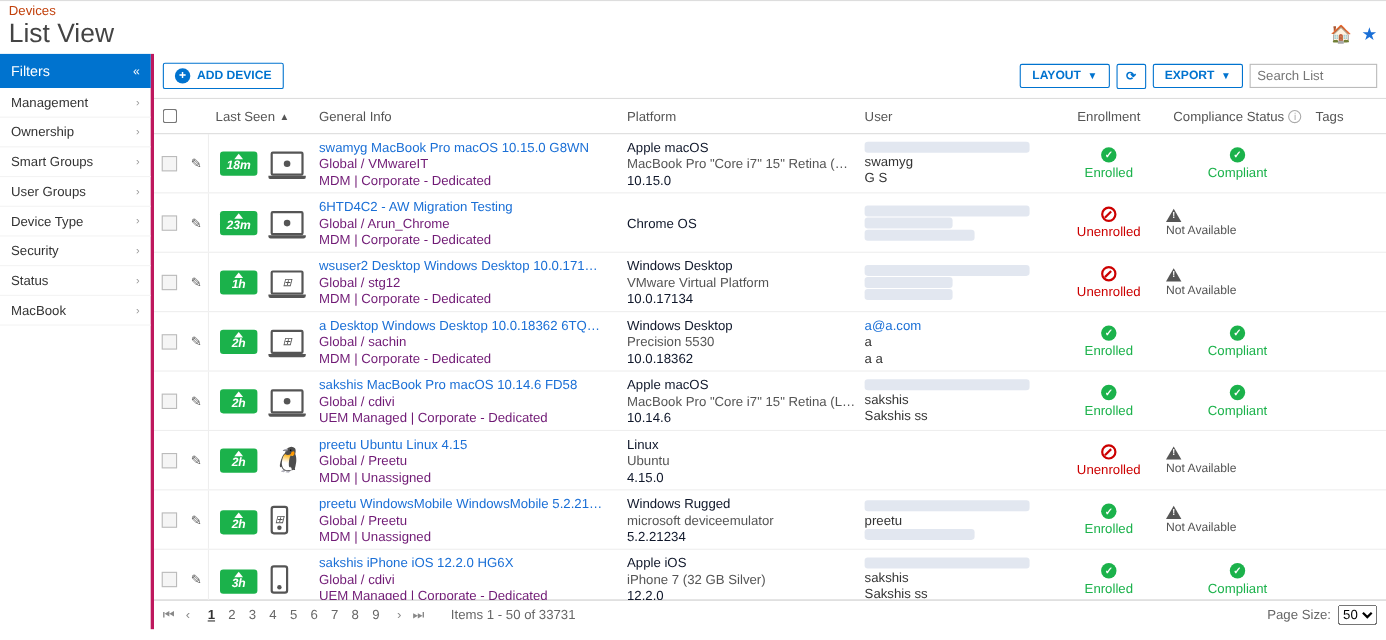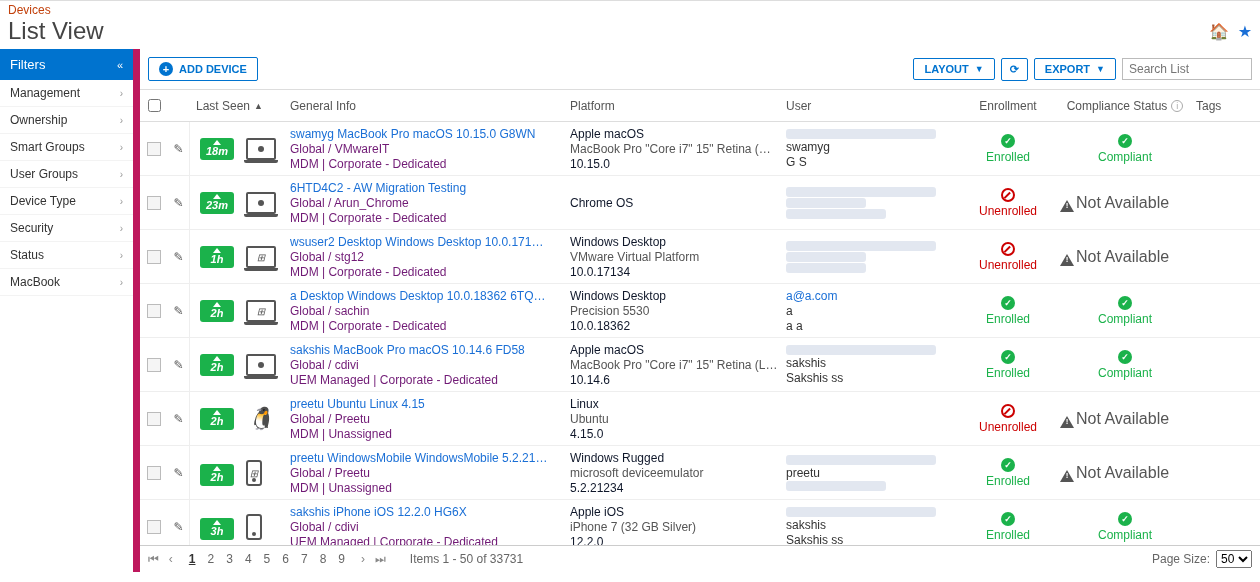--- a/index.html
+++ b/index.html
@@ -5,34 +5,34 @@
   * { box-sizing: border-box; }
   html, body { margin:0; padding:0; font-family: "Segoe UI", Arial, sans-serif; font-size:13px; color:#333; background:#fff; }
   .page { width:1260px; height:582px; position:relative; overflow:hidden; border-top:1px solid #ddd;}
   
   .crumb { padding:2px 8px 0 8px; font-size:12px; color:#c2410c;}
   .titlebar { display:flex; align-items:center; justify-content:space-between; padding:0 8px 4px 8px;}
   .title { font-size:24px; font-weight:300; color:#444;}
   .title-icons { display:flex; gap:8px; color:#1a6fd6; font-size:16px;}
   
   .body { display:flex; height:calc(100% - 58px);}
-  .sidebar { width:140px; flex:none; border-right:7px solid #be185d; background:#fff;}
+  .sidebar { width:140px; flex:none; border-right:3px solid #be185d; background:#fff;}
   .filters-hdr { background:#0073cf; color:#fff; padding:8px 10px; font-size:13px; display:flex; justify-content:space-between; align-items:center;}
   .filters-hdr .chev { font-size:11px; }
   .filter-item { padding:6px 10px; font-size:12px; color:#333; display:flex; justify-content:space-between; align-items:center; cursor:pointer; border-bottom:1px solid #f3f3f3;}
   .filter-item .arr { color:#999; font-size:10px;}
   .main { flex:1; display:flex; flex-direction:column; min-width:0;}
   
   .toolbar { display:flex; align-items:center; justify-content:space-between; padding:8px 8px; border-bottom:1px solid #ddd;}
   .btn { display:inline-flex; align-items:center; gap:6px; border:1px solid #0073cf; color:#0073cf; background:#fff; padding:4px 10px; font-size:11px; border-radius:2px; cursor:pointer; text-transform:uppercase; font-weight:600;}
   .btn.icon-only { padding:4px 8px;}
   .btn .down { font-size:9px;}
   .add-circle { width:14px; height:14px; border-radius:50%; background:#0073cf; color:#fff; display:inline-flex; align-items:center; justify-content:center; font-size:11px; font-weight:bold;}
   .toolbar-right { display:flex; align-items:center; gap:6px;}
-  .search { border:1px solid #bbb; padding:3px 6px; font-size:12px; width:130px;}
+  .search { border:1px solid #bbb; padding:3px 6px; font-size:12px; width:116px;}
   
   .thead { display:flex; align-items:center; background:#fff; border-bottom:1px solid #ddd; padding:6px 0; font-size:12px; color:#555;}
   .col-chk { width:28px; flex:none; text-align:center;}
   .col-chk input { }
   .col-edit { width:22px; flex:none;}
   .col-last { width:100px; flex:none; padding-left:6px; display:flex; align-items:center; gap:4px;}
   .col-gen  { width:280px; flex:none;}
   .col-plat { width:216px; flex:none;}
   .col-user { width:170px; flex:none;}
   .col-enr  { width:104px; flex:none; text-align:center;}
@@ -63,21 +63,21 @@
   .plat-sub { color:#0f172a;}
   .plat-model { color:#555; white-space:nowrap; overflow:hidden; text-overflow:ellipsis; max-width:210px;}
   .user-link { color:#1a6fd6;}
   .blurred { color:transparent; background:rgba(150,170,200,0.28); border-radius:3px; display:inline-block; height:10px; filter:blur(0.6px);}
   .blurred.w160 { width:150px;}
   .blurred.w80 { width:80px;}
   .blurred.w100 { width:100px;}
   .user-stack > * { display:block; margin:1px 0;}
   .stat-ok { color:#1bb24b; font-size:12px; display:flex; flex-direction:column; align-items:center; gap:2px;}
   .stat-bad { color:#cc0000; font-size:12px; display:flex; flex-direction:column; align-items:center; gap:2px;}
-  .stat-na { color:#555; font-size:16px; display:flex; flex-direction:row; align-items:flex-end; gap:2px;}
+  .stat-na { color:#555; font-size:11px; display:flex; flex-direction:column; align-items:flex-start; gap:2px;}
   .ico-check { width:14px; height:14px; border-radius:50%; background:#1bb24b; color:#fff; display:inline-flex; align-items:center; justify-content:center; font-size:9px; font-weight:bold;}
   .ico-no { width:14px; height:14px; border-radius:50%; border:2px solid #cc0000; position:relative; display:inline-block;}
   .ico-no::after { content:""; position:absolute; left:1px; right:1px; top:50%; height:2px; background:#cc0000; transform:rotate(-45deg) translateY(-50%);}
   .ico-warn { width:0; height:0; border-left:7px solid transparent; border-right:7px solid transparent; border-bottom:12px solid #555; position:relative; display:inline-block;}
   .ico-warn::after { content:"!"; position:absolute; top:1px; left:-2px; width:4px; text-align:center; font-size:8px; color:#fff; font-weight:bold;}
   
   .footer { border-top:1px solid #ccc; padding:4px 8px; display:flex; align-items:center; justify-content:space-between; font-size:12px; color:#666; background:#fff;}
   .pager { display:flex; align-items:center; gap:10px;}
   .pager .pg { cursor:pointer; color:#666; padding:0 2px;}
   .pager .pg.active { font-weight:bold; text-decoration:underline; color:#333;}

